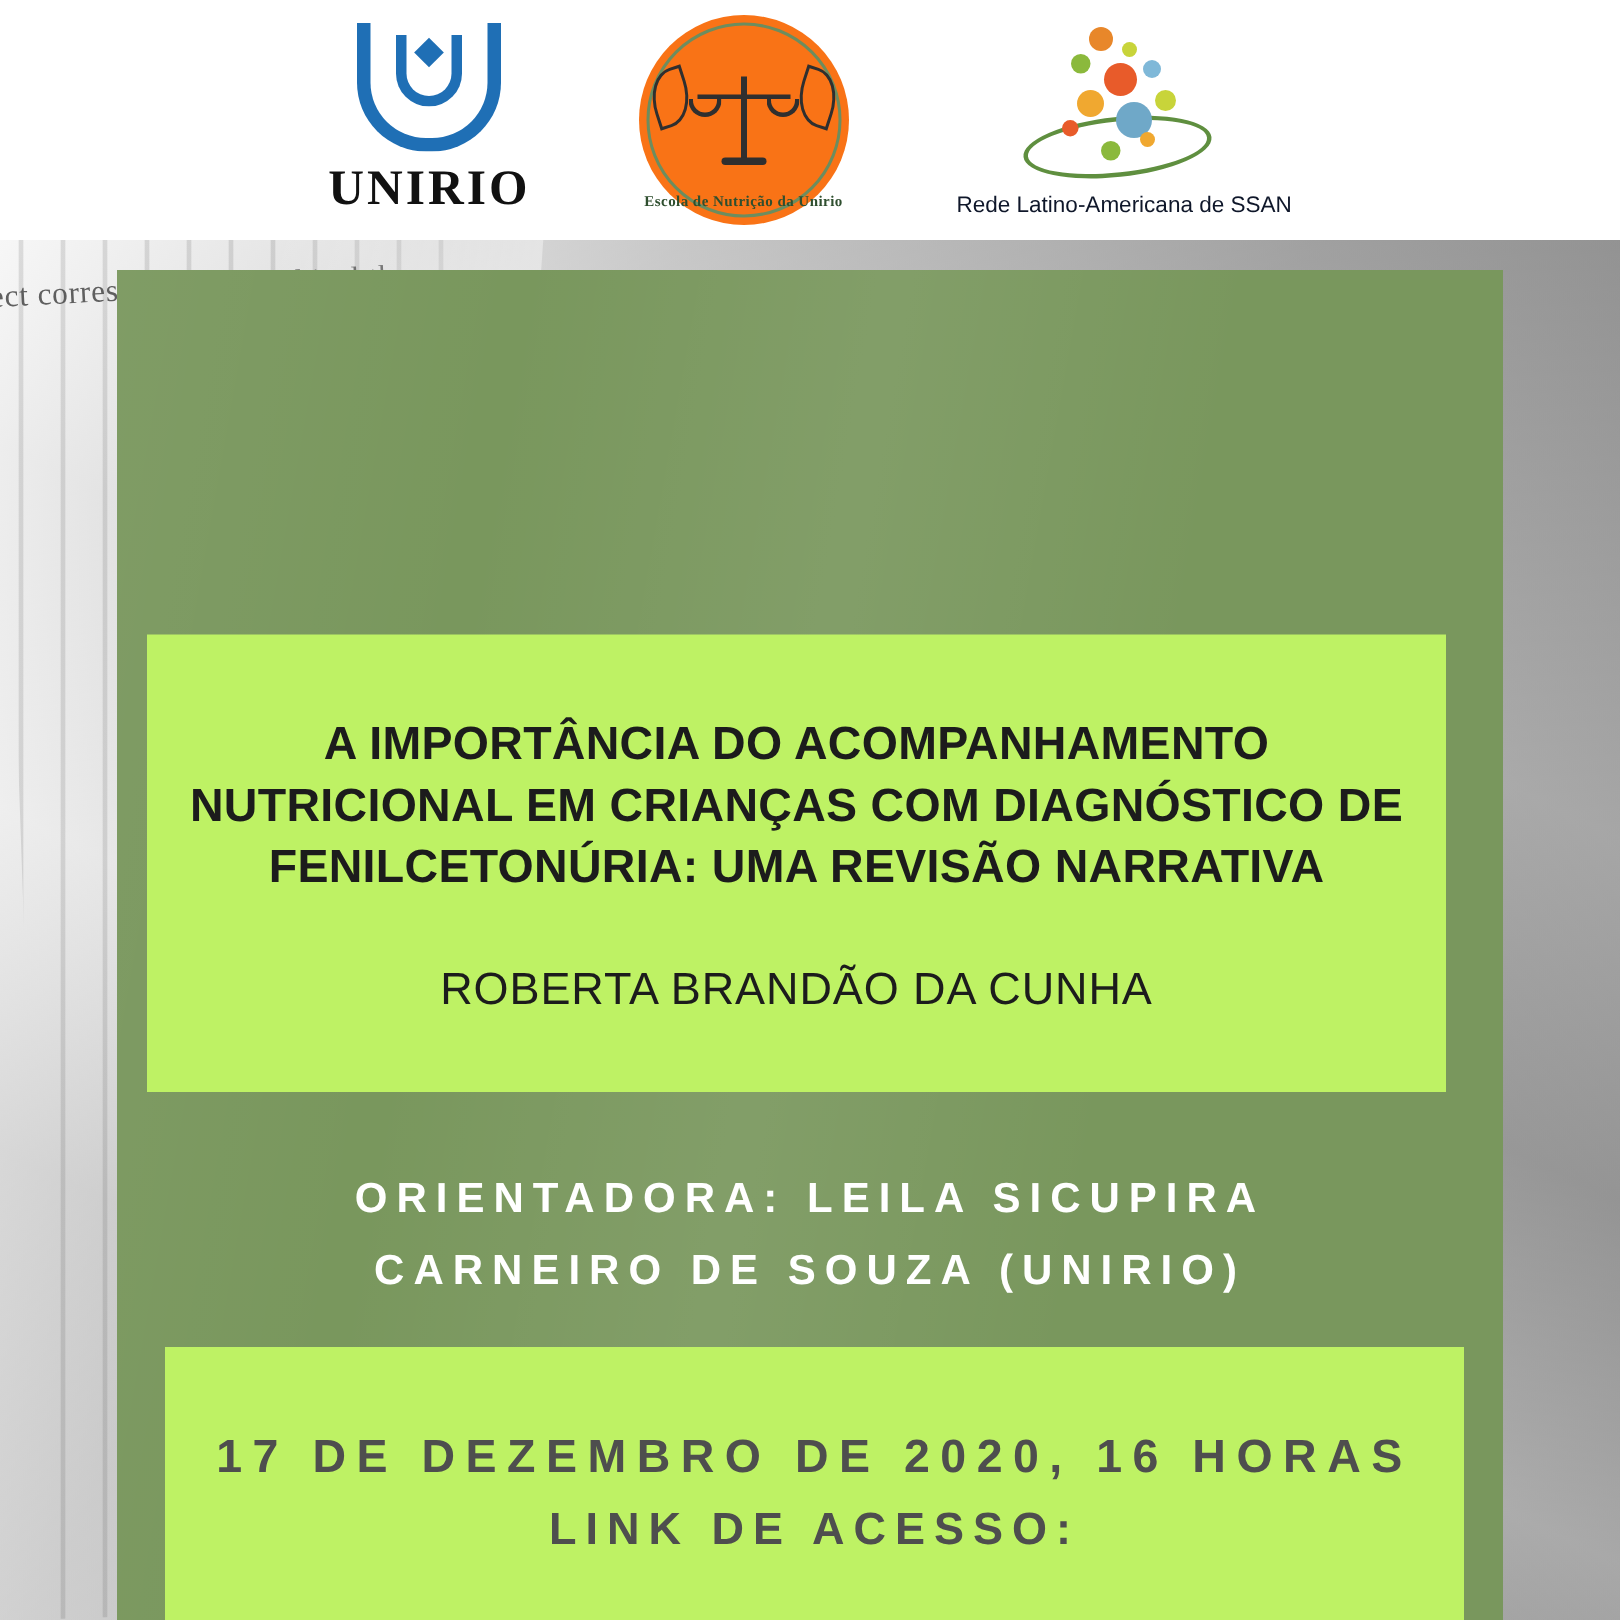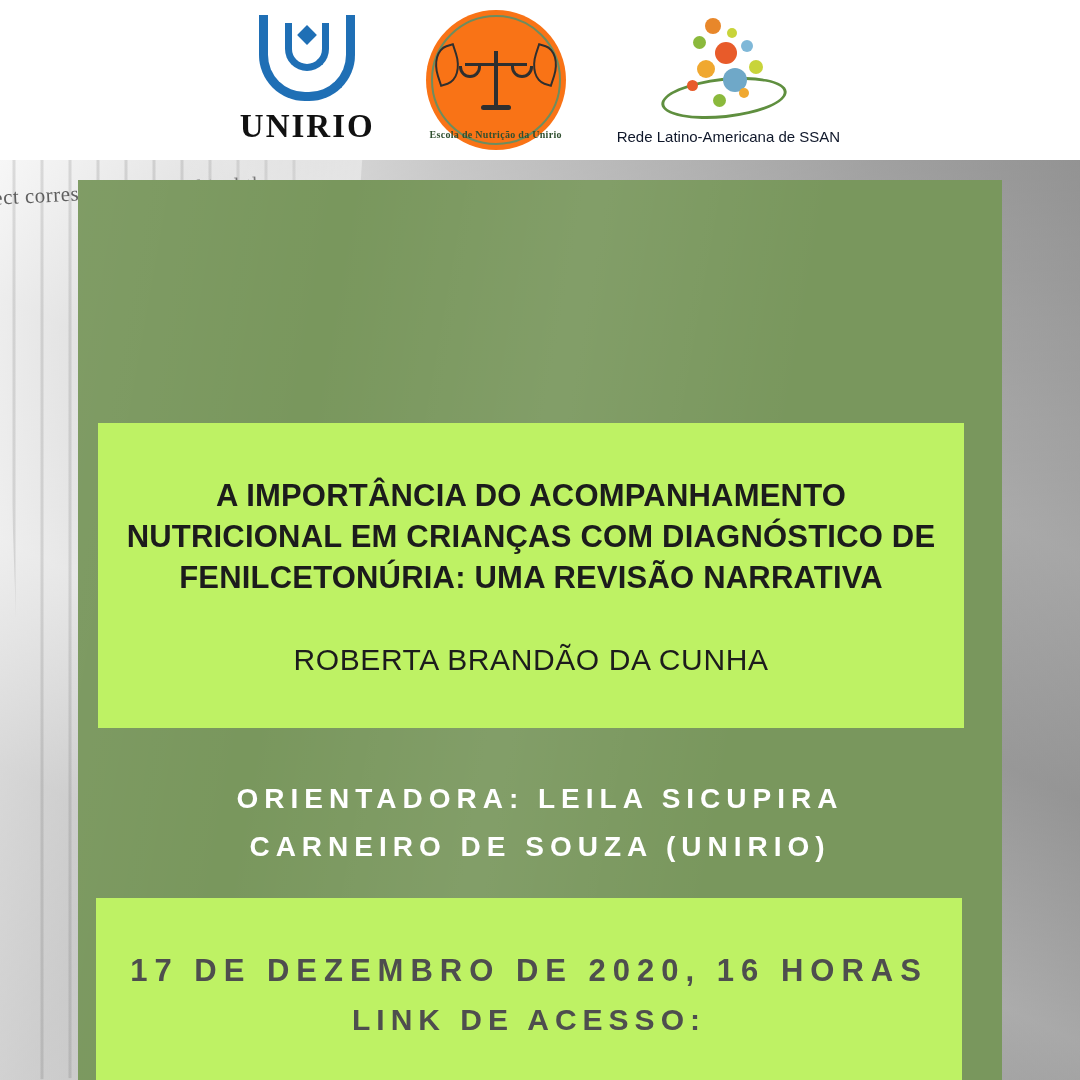--- a/index.html
+++ b/index.html
@@ -66,21 +66,21 @@
 
   
   .header {
     position:absolute;
     left:0; top:0;
     width:1080px; height:160px;
     background:#ffffff;
     display:flex;
     align-items:center;
     justify-content:center;
-    gap:51px;
+    gap:72px;
     z-index:5;
   }
   .logo { display:flex; flex-direction:column; align-items:center; justify-content:center; }
 
   
   .unirio-mark {
     width:96px; height:86px;
     position:relative;
   }
   .unirio-mark .outer {
@@ -242,21 +242,21 @@
     text-align:center;
     color:#ffffff;
     font-size:28px;
     font-weight:bold;
     line-height:48px;
     letter-spacing:6px;
     text-transform:uppercase;
   }
 
   .card-info-box {
-    left:18px; top:718px;
+    left:32px; top:718px;
     width:866px; height:182px;
     display:flex; flex-direction:column;
     align-items:center; justify-content:center;
     padding-top:12px;
   }
   .info-line {
     text-align:center;
     color:#4e4e4e;
     font-size:31px;
     font-weight:bold;

